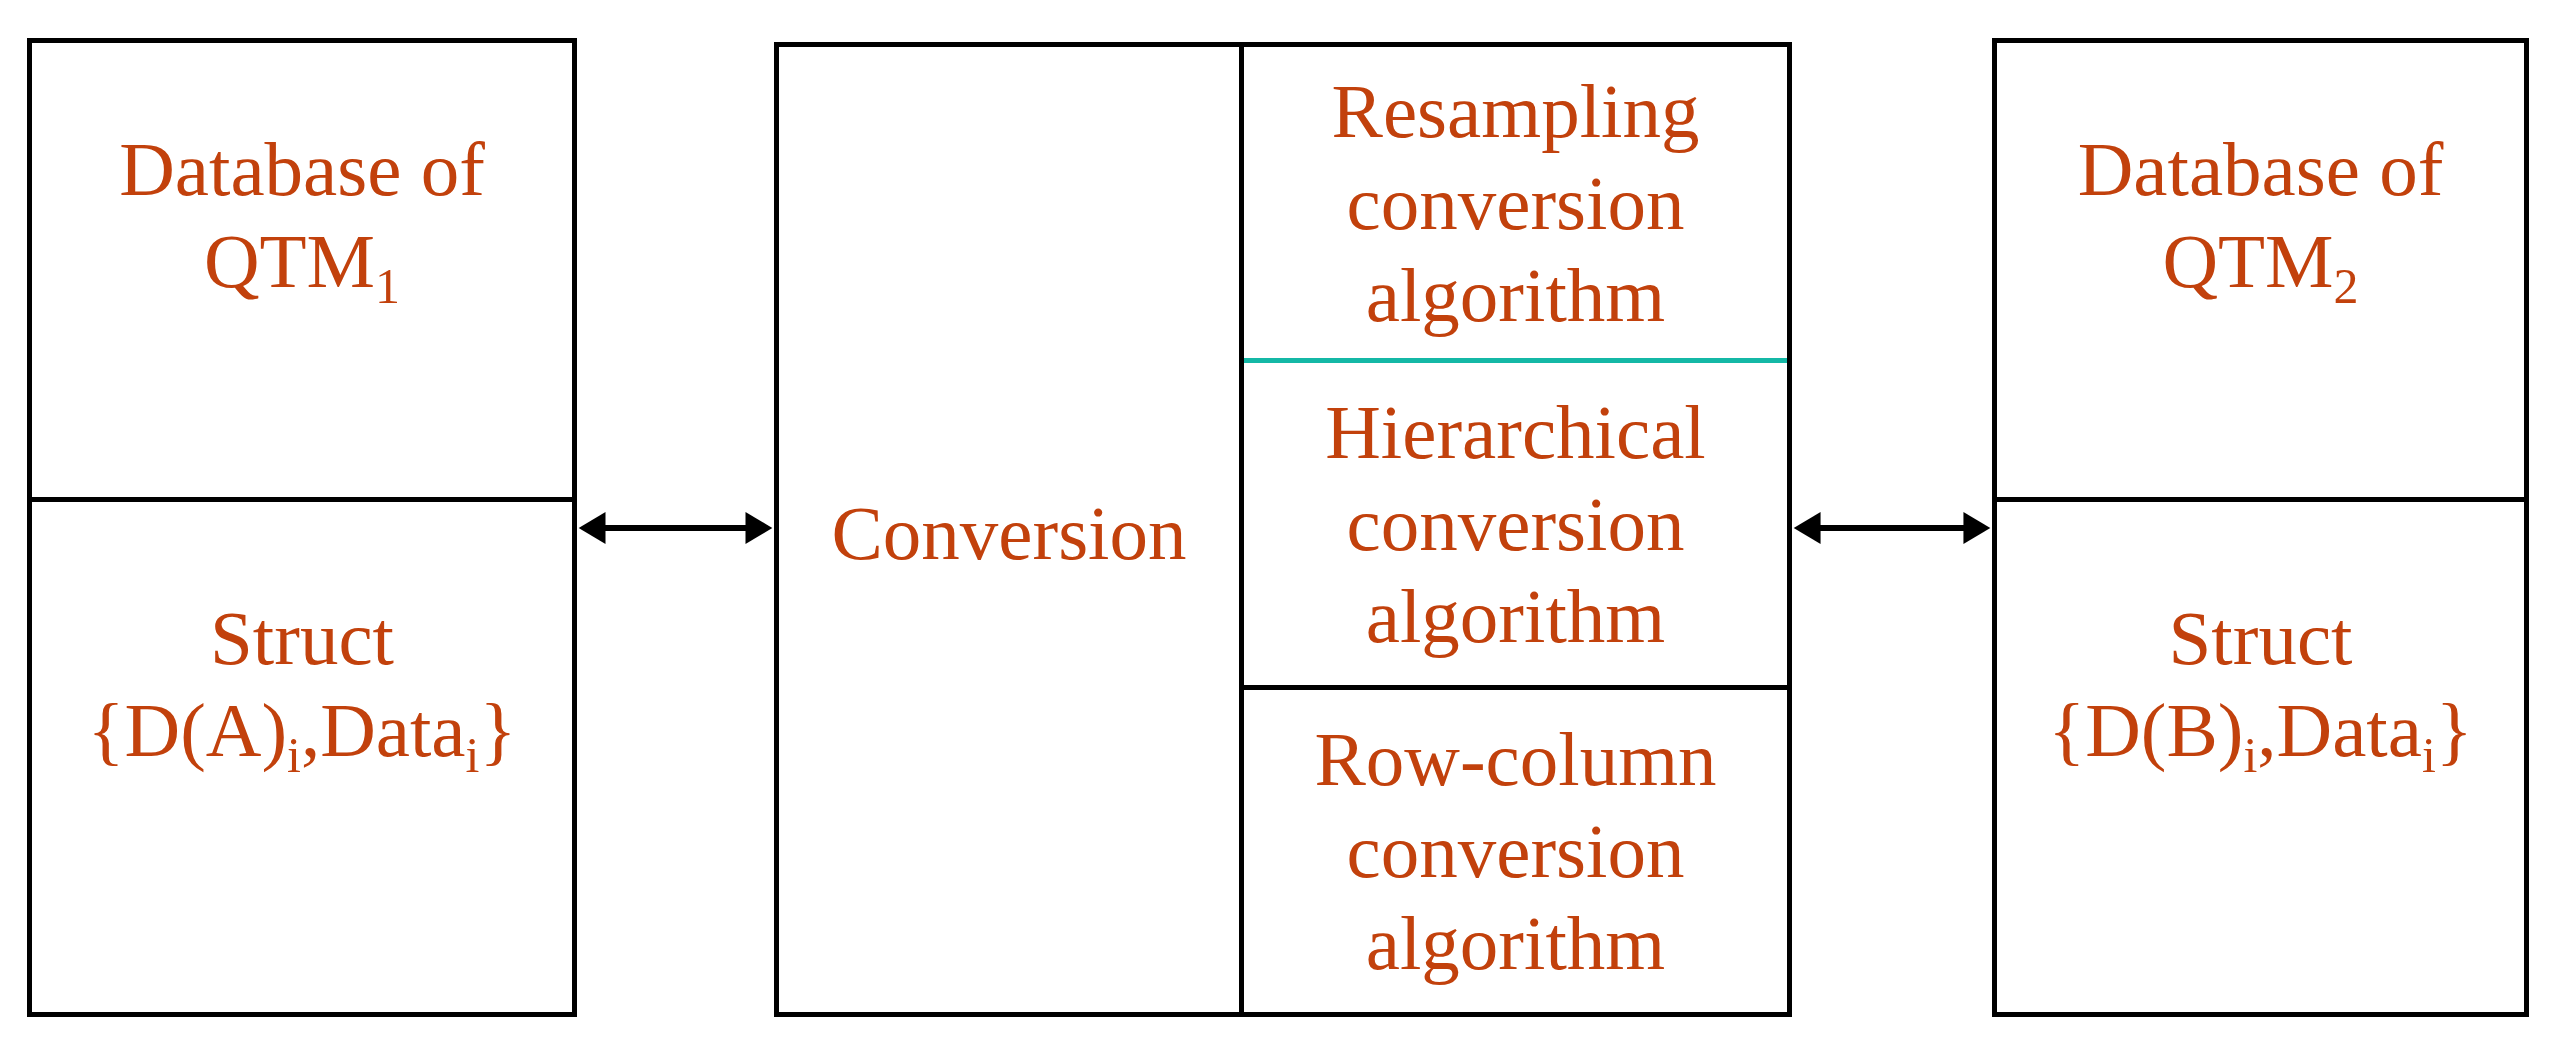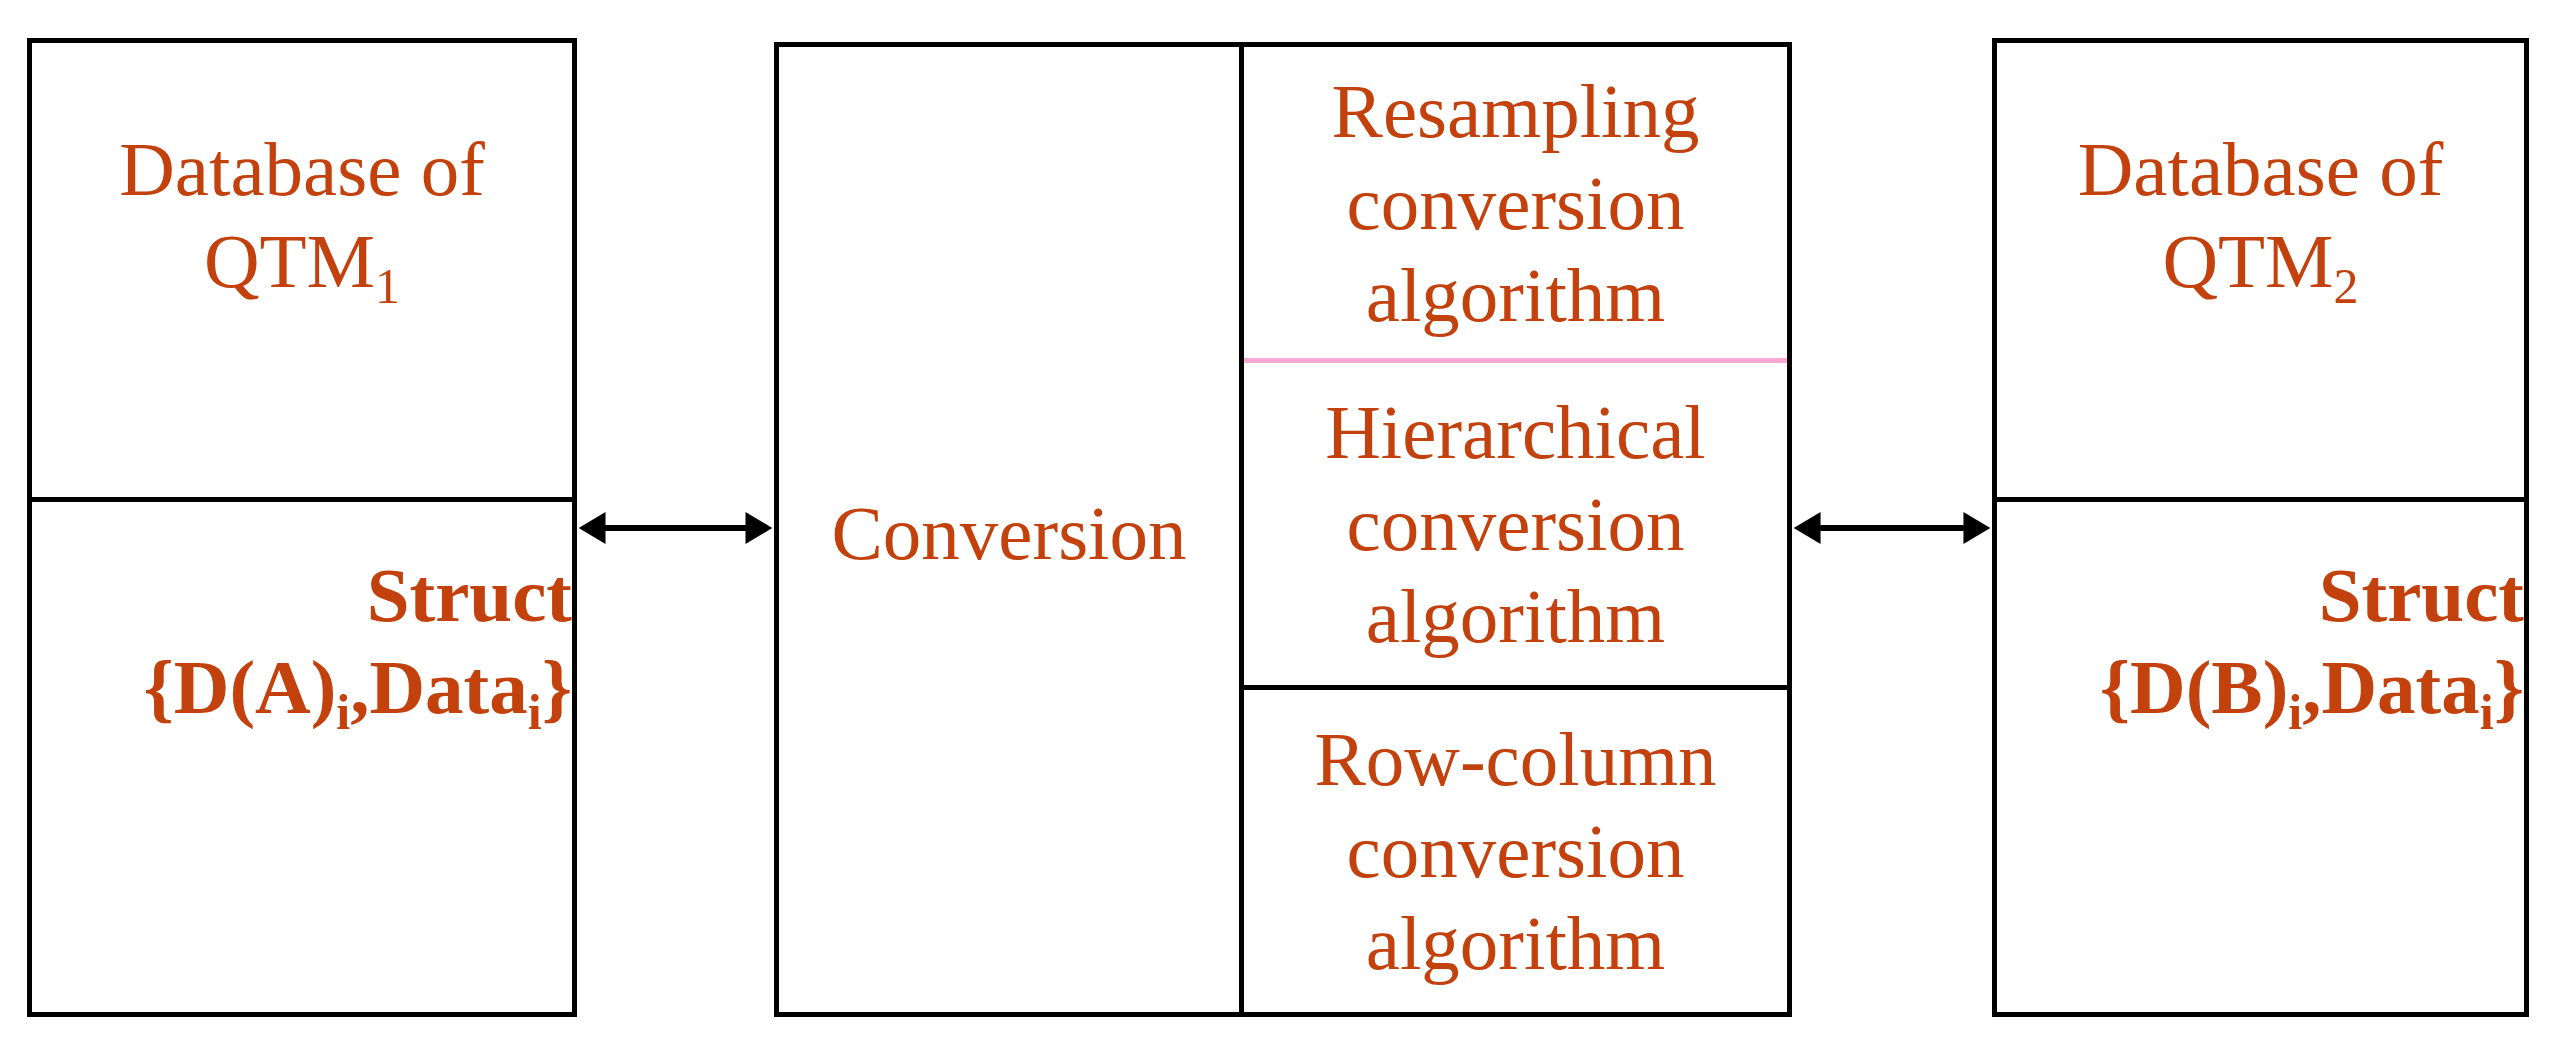--- a/index.html
+++ b/index.html
@@ -29,24 +29,23 @@
   .box.right { left: 1992px; top: 38px; width: 537px;  height: 979px; }
   .db-cell {
     height: 459px;
     border-bottom: 5px solid #000000;
     box-sizing: border-box;
     text-align: center;
     padding-top: 80px;
   }
   .struct-cell {
     flex: 1;
-    text-align: right;
-    padding-top: 47px;
+    text-align: center;
+    padding-top: 90px;
     box-sizing: border-box;
-    font-weight: bold;
   }
   
   .box.middle { left: 774px; top: 42px; width: 1018px; height: 975px; flex-direction: row; }
   .method-cell {
     width: 465px;
     border-right: 5px solid #000000;
     box-sizing: border-box;
     text-align: center;
     padding-top: 440px;
   }
@@ -56,21 +55,21 @@
     flex-direction: column;
   }
   .algo-cell {
     box-sizing: border-box;
     display: flex;
     flex-direction: column;
     justify-content: center;
     align-items: center;
     text-align: center;
   }
-  .algo-cell.a1 { height: 316px; border-bottom: 5px solid #f9a8d4; }
+  .algo-cell.a1 { height: 316px; border-bottom: 5px solid #14b8a6; }
   .algo-cell.a2 { height: 327px; border-bottom: 5px solid #000000; }
   .algo-cell.a3 { flex: 1; }
   
   .txt {
     font-size: 77px;
     line-height: 92px;
     white-space: nowrap;
   }
   .txt sub {
     font-size: 50px;

